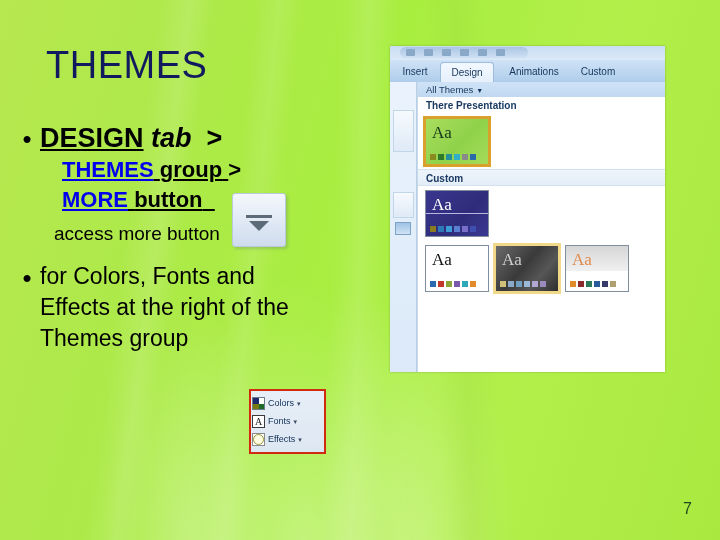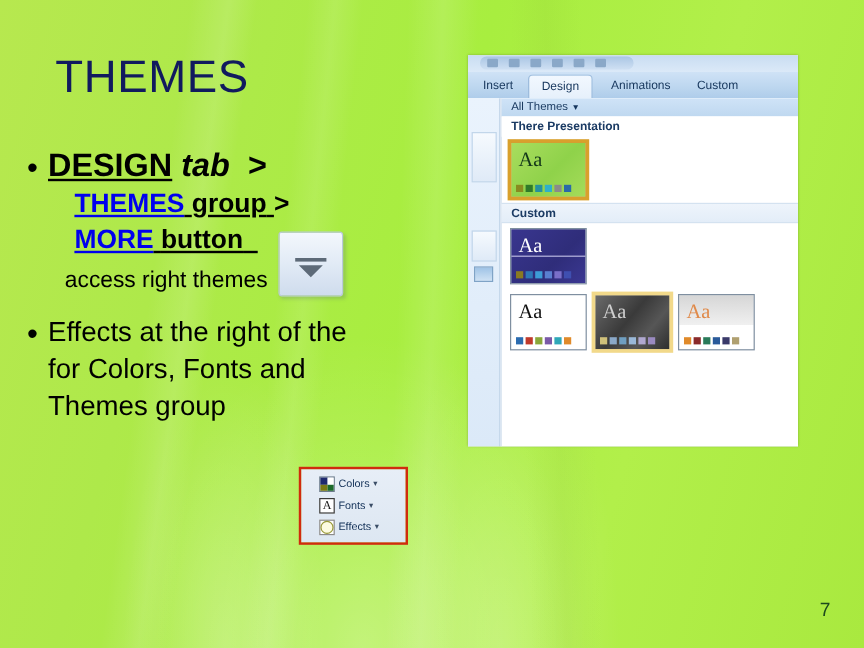--- a/index.html
+++ b/index.html
@@ -159,21 +159,21 @@
   }
 
   
   .cfe-panel {
     position: absolute;
     left: 249px;
     top: 389px;
     width: 70px;
     background: linear-gradient(180deg, #e7eef7 0%, #dde7f2 100%);
     border: 2px solid #d02b0e;
-    padding: 3px 2px 3px 15px;
+    padding: 3px 2px 3px 1px;
   }
   .cfe-row {
     display: flex;
     align-items: center;
     height: 17px;
     margin: 1px 0;
   }
   .cfe-ico {
     width: 13px;
     height: 13px;
@@ -427,27 +427,27 @@
         </div>
         <div class="line2">
           <span class="kw-blue">THEMES</span><span class="it-black-u">&nbsp;</span><span class="it-black-u">group</span><span class="it-black-u">&nbsp;</span><span class="gt">&gt;</span>
         </div>
         <div class="line3">
           <span class="kw-blue">MORE</span><span class="it-black-u">&nbsp;</span><span class="it-black-u">button</span><span class="it-black-u">&nbsp;&nbsp;</span>
         </div>
       </div>
     </div>
 
-    <div class="subline">access right themes</div>
+    <div class="subline">access more button</div>
 
     <div class="bullet-row bullet2">
       <div class="bullet-dot">•</div>
       <div class="bullet-body">
+        <div class="b2-text">for Colors, Fonts and</div>
         <div class="b2-text">Effects at the right of the</div>
-        <div class="b2-text">for Colors, Fonts and</div>
         <div class="b2-text">Themes group</div>
       </div>
     </div>
   </div>
 
   <div class="more-btn">
     <div class="bar"></div>
     <div class="tri"></div>
   </div>
 

